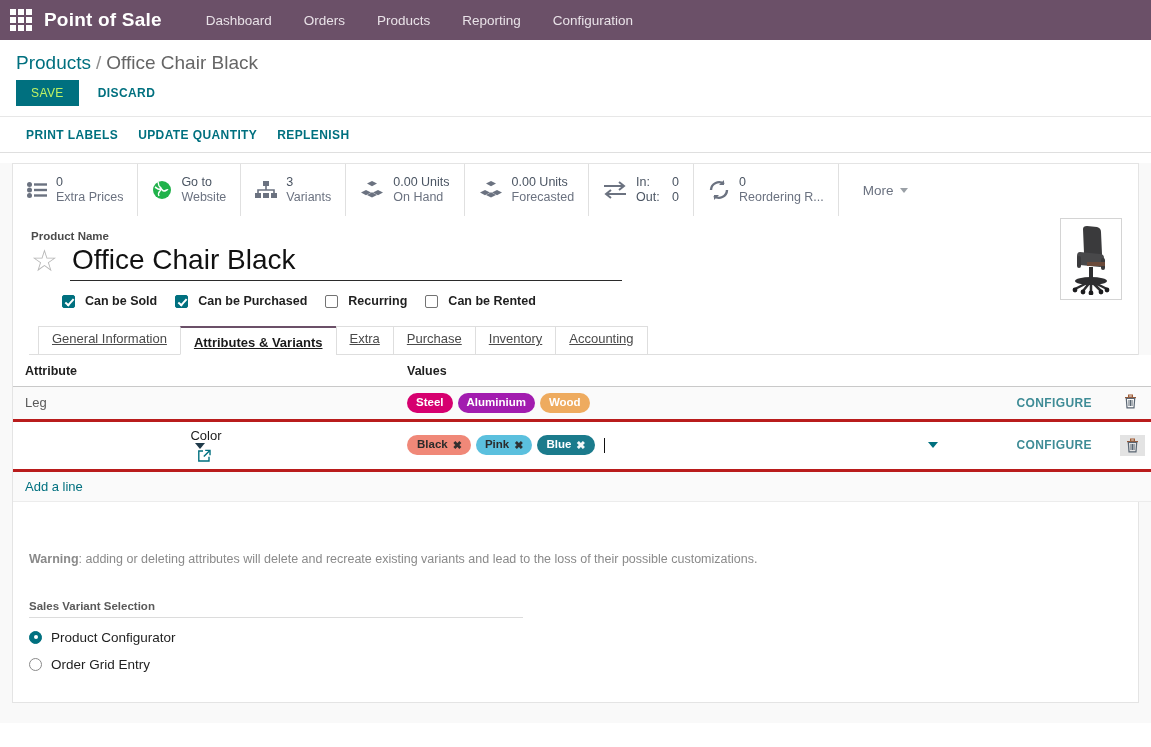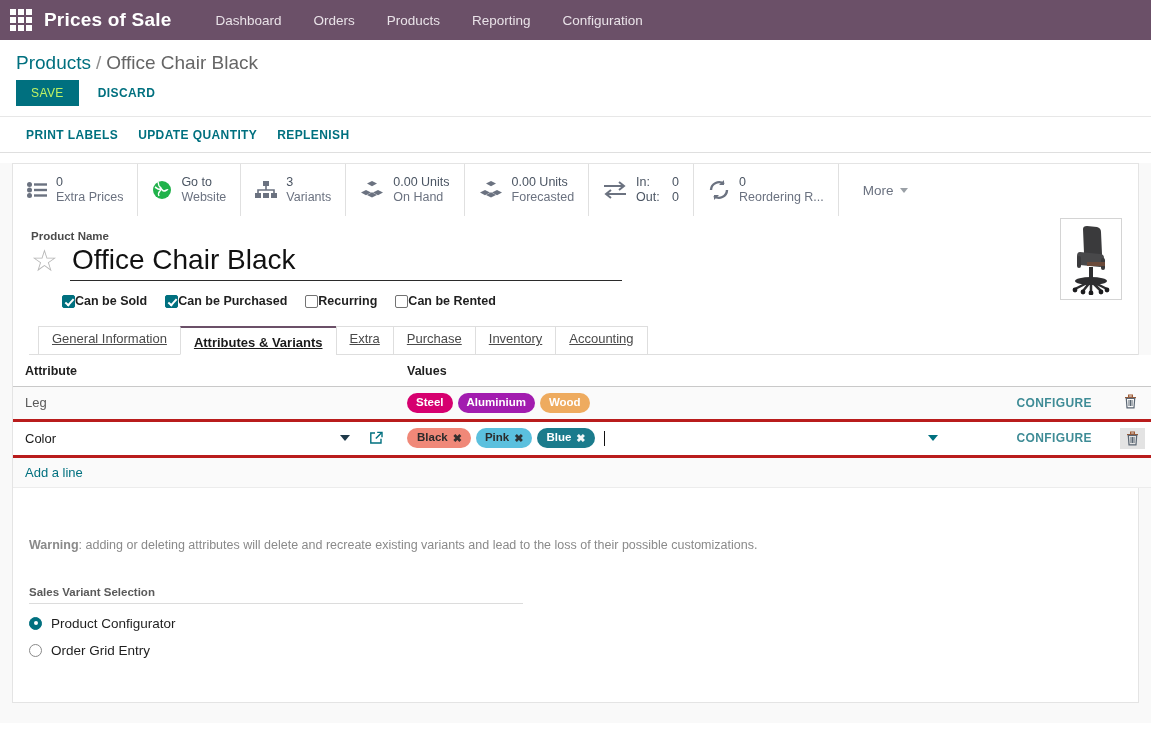--- a/index.html
+++ b/index.html
@@ -165,21 +165,21 @@
     border: none;
     border-bottom: 1px solid #2b2b2b;
     outline: none;
     width: 552px;
     padding: 0 2px 4px 2px;
     font-family: "Liberation Sans", sans-serif;
     color: #111111;
     background: transparent;
   }
   .checks-row { display: flex; align-items: center; gap: 0; margin-top: 13px; padding-left: 31px; }
-  .chk-item { display: flex; align-items: center; gap: 0; margin-right: 18px; cursor: pointer; }
+  .chk-item { display: flex; align-items: center; gap: 10px; margin-right: 18px; cursor: pointer; }
   .chk {
     width: 13px; height: 13px;
     border: 1px solid #737373;
     background: #ffffff;
     border-radius: 2px;
     display: inline-block;
     position: relative;
     flex: 0 0 auto;
   }
   .chk.on { background: #00707f; border-color: #00707f; }
@@ -253,21 +253,21 @@
     height: 31px;
   }
   .row-readonly td { background: #fafafa; color: #5a5a5a; }
   .row-edit td { background: #ffffff; }
   .col-attr { width: 382px; }
   .col-vals { width: 553px; }
   .col-cfg  { width: 160px; }
   .col-del  { width: 40px; }
   .col-opt  { width: 16px; }
 
-  .attr-cell-edit { display: flex; align-items: center; gap: 7px; }
+  .attr-cell-edit { display: flex; align-items: center; gap: 0; flex-direction: column; }
   .attr-name-ro { font-size: 13px; }
   .attr-name-ed { font-size: 13px; color: #1a1a1a; flex: 1; }
   .caret-dn {
     width: 0; height: 0;
     border-left: 5px solid transparent;
     border-right: 5px solid transparent;
     border-top: 6px solid #1f3a4a;
     margin-right: 12px;
     cursor: pointer;
   }
@@ -368,21 +368,21 @@
     <span></span>
       <span></span>
       <span></span>
     <span></span>
       <span></span>
       <span></span>
     <span></span>
       <span></span>
       <span></span>
   </div>
-  <div class="brand">Prices of Sale</div>
+  <div class="brand">Point of Sale</div>
   <div class="navlinks">
     <div class="navlink">Dashboard</div>
     <div class="navlink">Orders</div>
     <div class="navlink">Products</div>
     <div class="navlink">Reporting</div>
     <div class="navlink">Configuration</div>
   </div>
 </div>
 
 <div class="control-panel">

